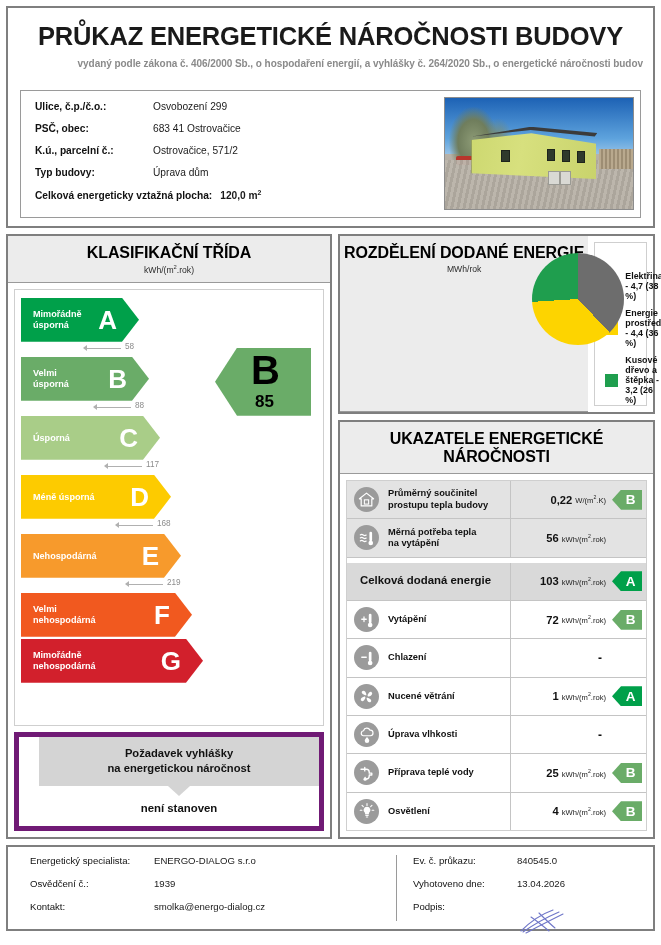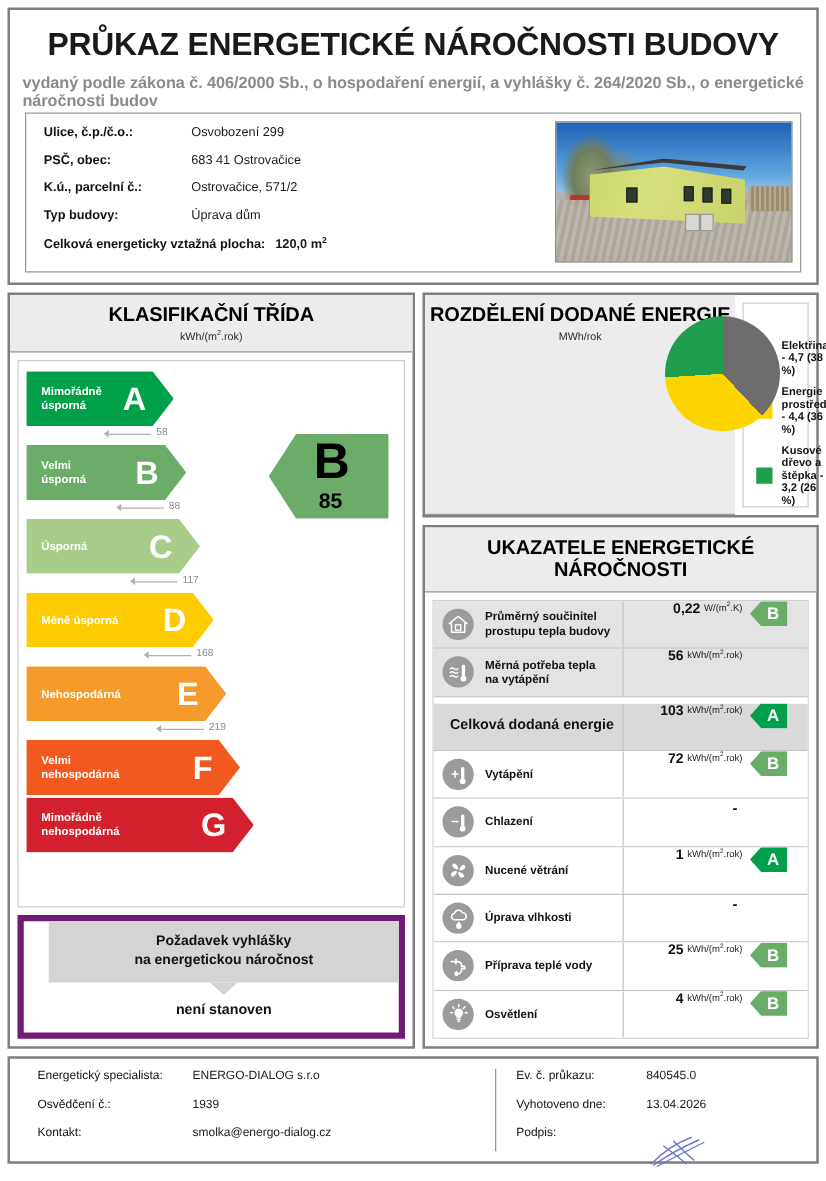--- a/index.html
+++ b/index.html
@@ -39,22 +39,22 @@
   }
   .doc-title {
     text-align: center;
     font-size: 25.5px;
     font-weight: bold;
     letter-spacing: -0.2px;
     margin-top: 6px;
     color: #1a1a1a;
   }
   .doc-subtitle {
-    text-align: left;
-    font-size: 13px;
+    text-align: right;
+    font-size: 10px;
     color: #8a8a8a;
     margin-top: 7px;
     font-weight: bold;
     letter-spacing: -0.05px;
   }
   .id-box {
     position: absolute;
     left: 12px;
     right: 12px;
     top: 82px;
@@ -400,22 +400,23 @@
     font-size: 9.3px;
     font-weight: bold;
     line-height: 1.22;
     color: #111;
     white-space: pre-line;
   }
   .ind-row.total .ind-name { font-size: 11.4px; padding-left: 6px; }
   .ind-right {
     flex: 0 0 131px;
     display: flex;
+    align-items: center;
     justify-content: flex-end;
-    padding-right: 16px;
+    padding-right: 4px;
     align-self: stretch;
   }
   .ind-val {
     font-size: 11.2px;
     font-weight: bold;
     color: #111;
     margin-right: 3px;
   }
   .ind-unit {
     font-size: 7.6px;

